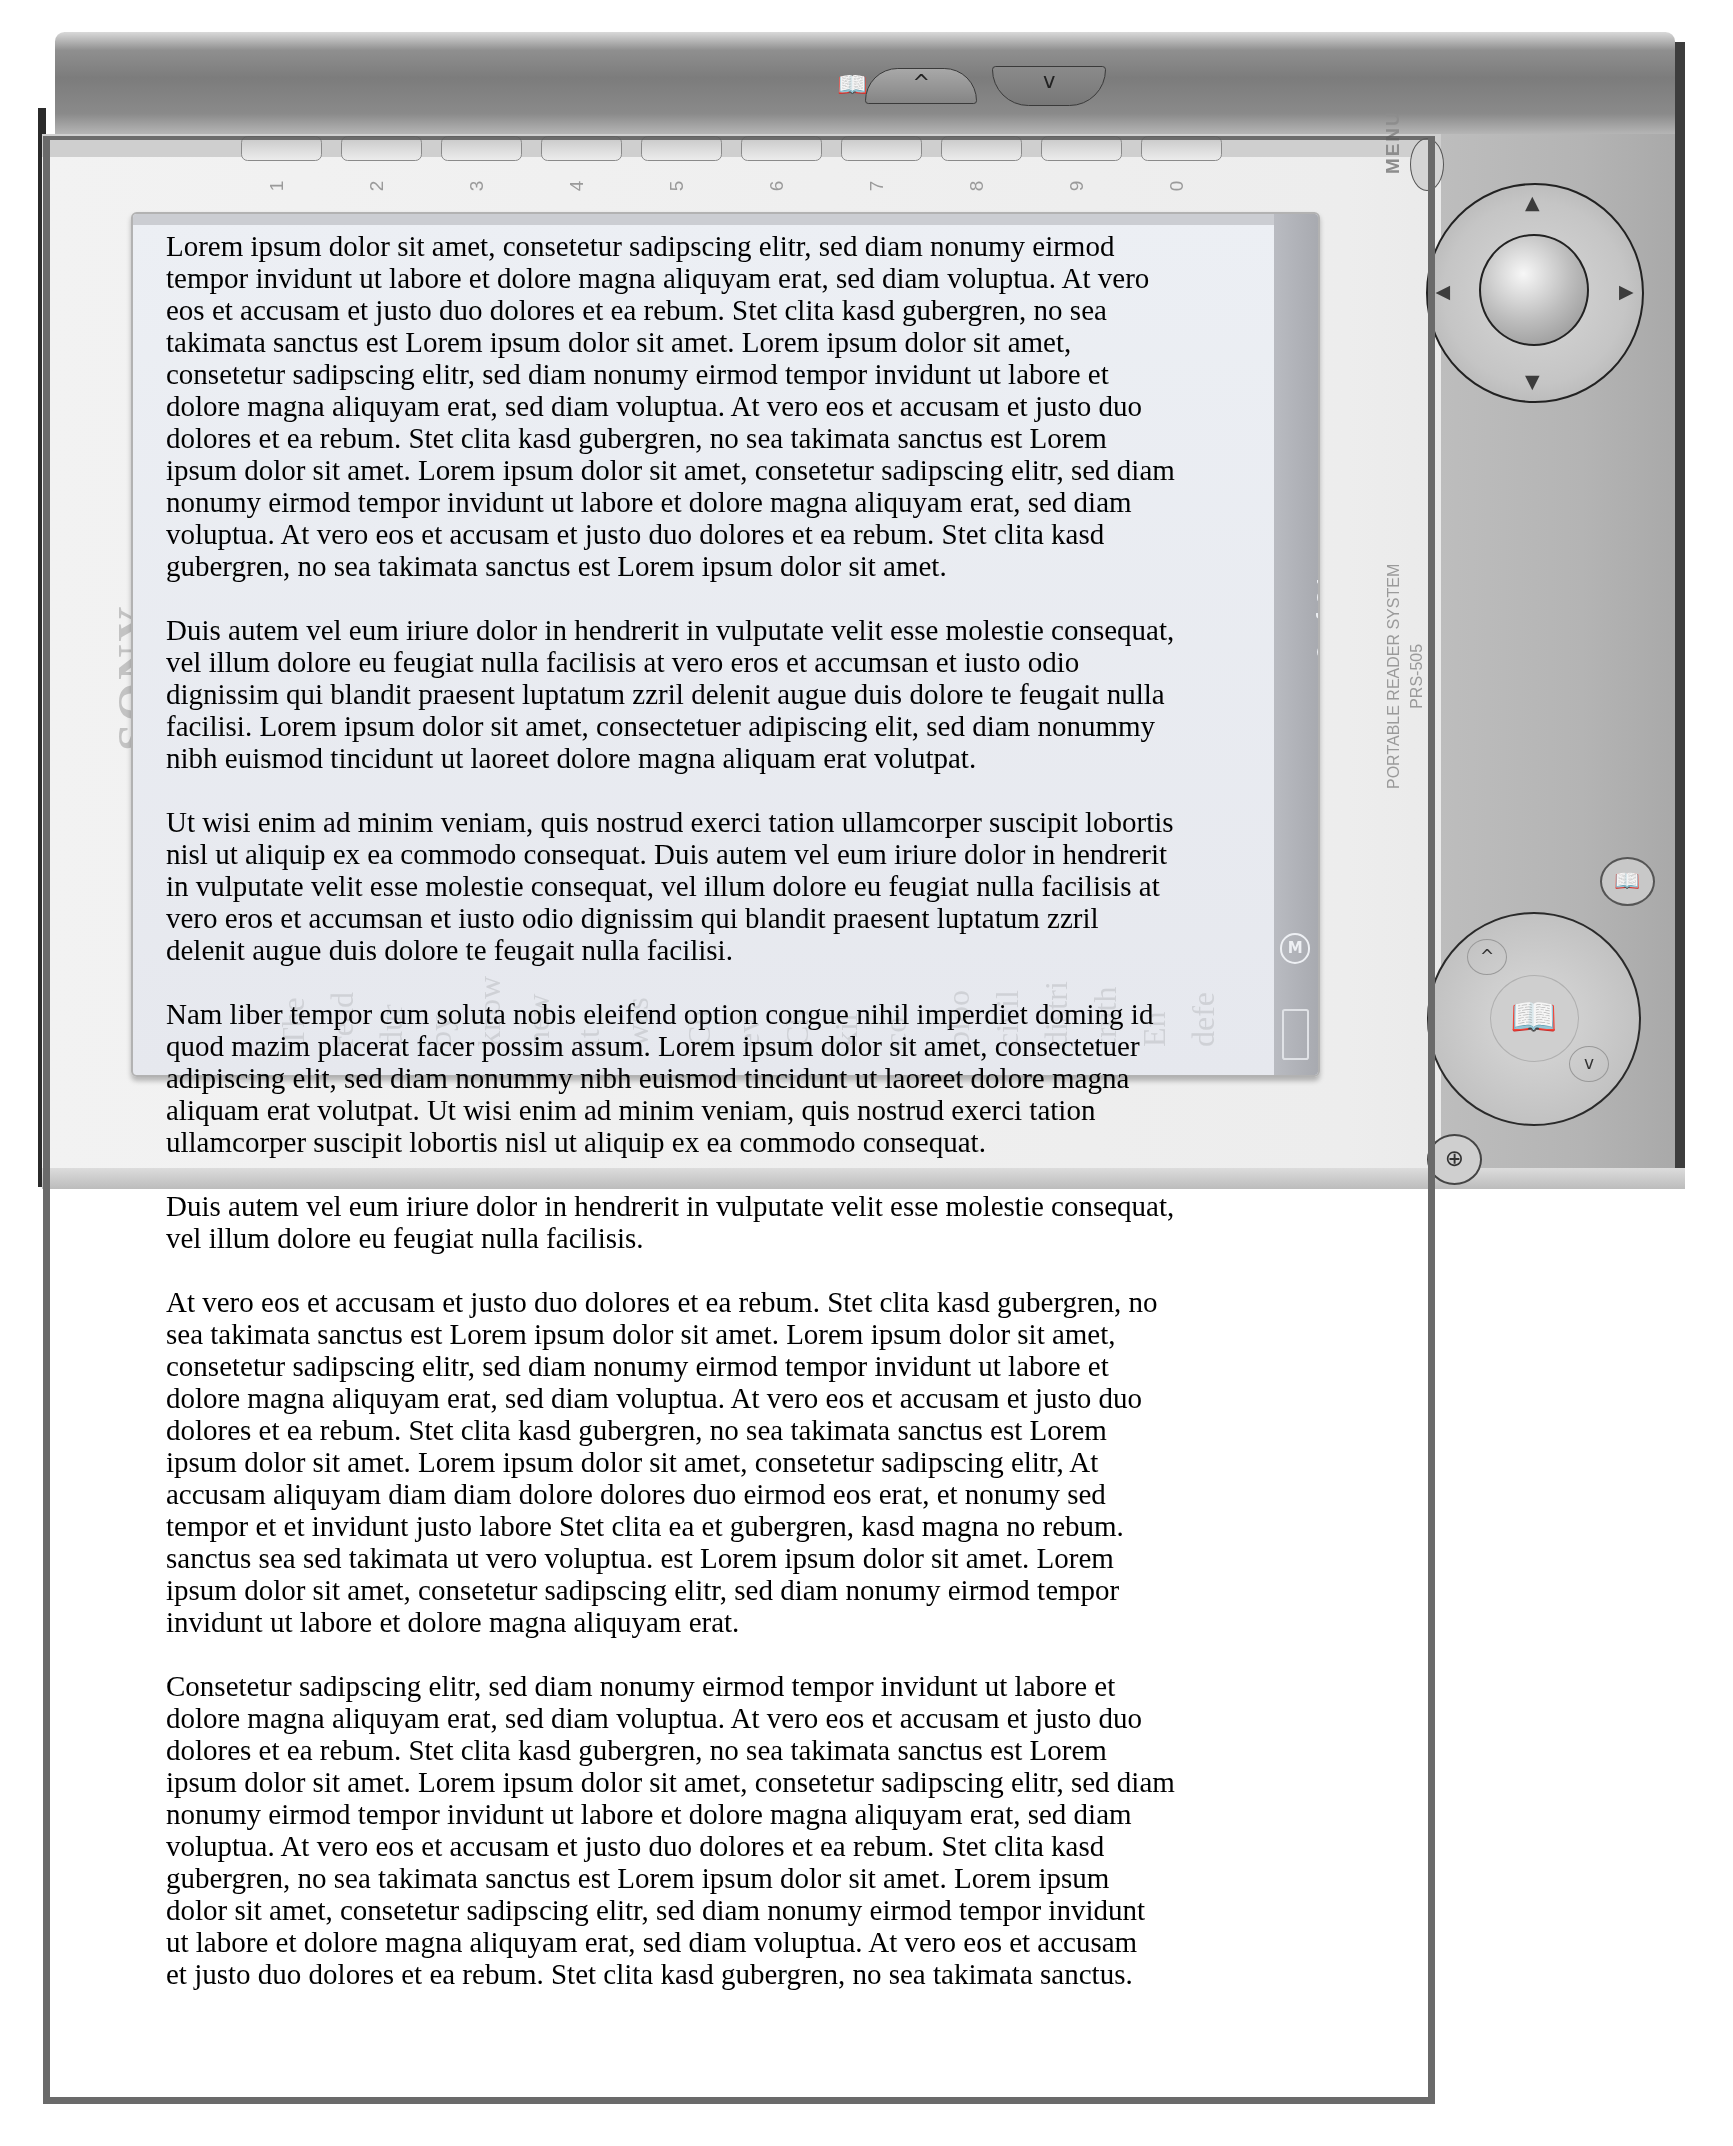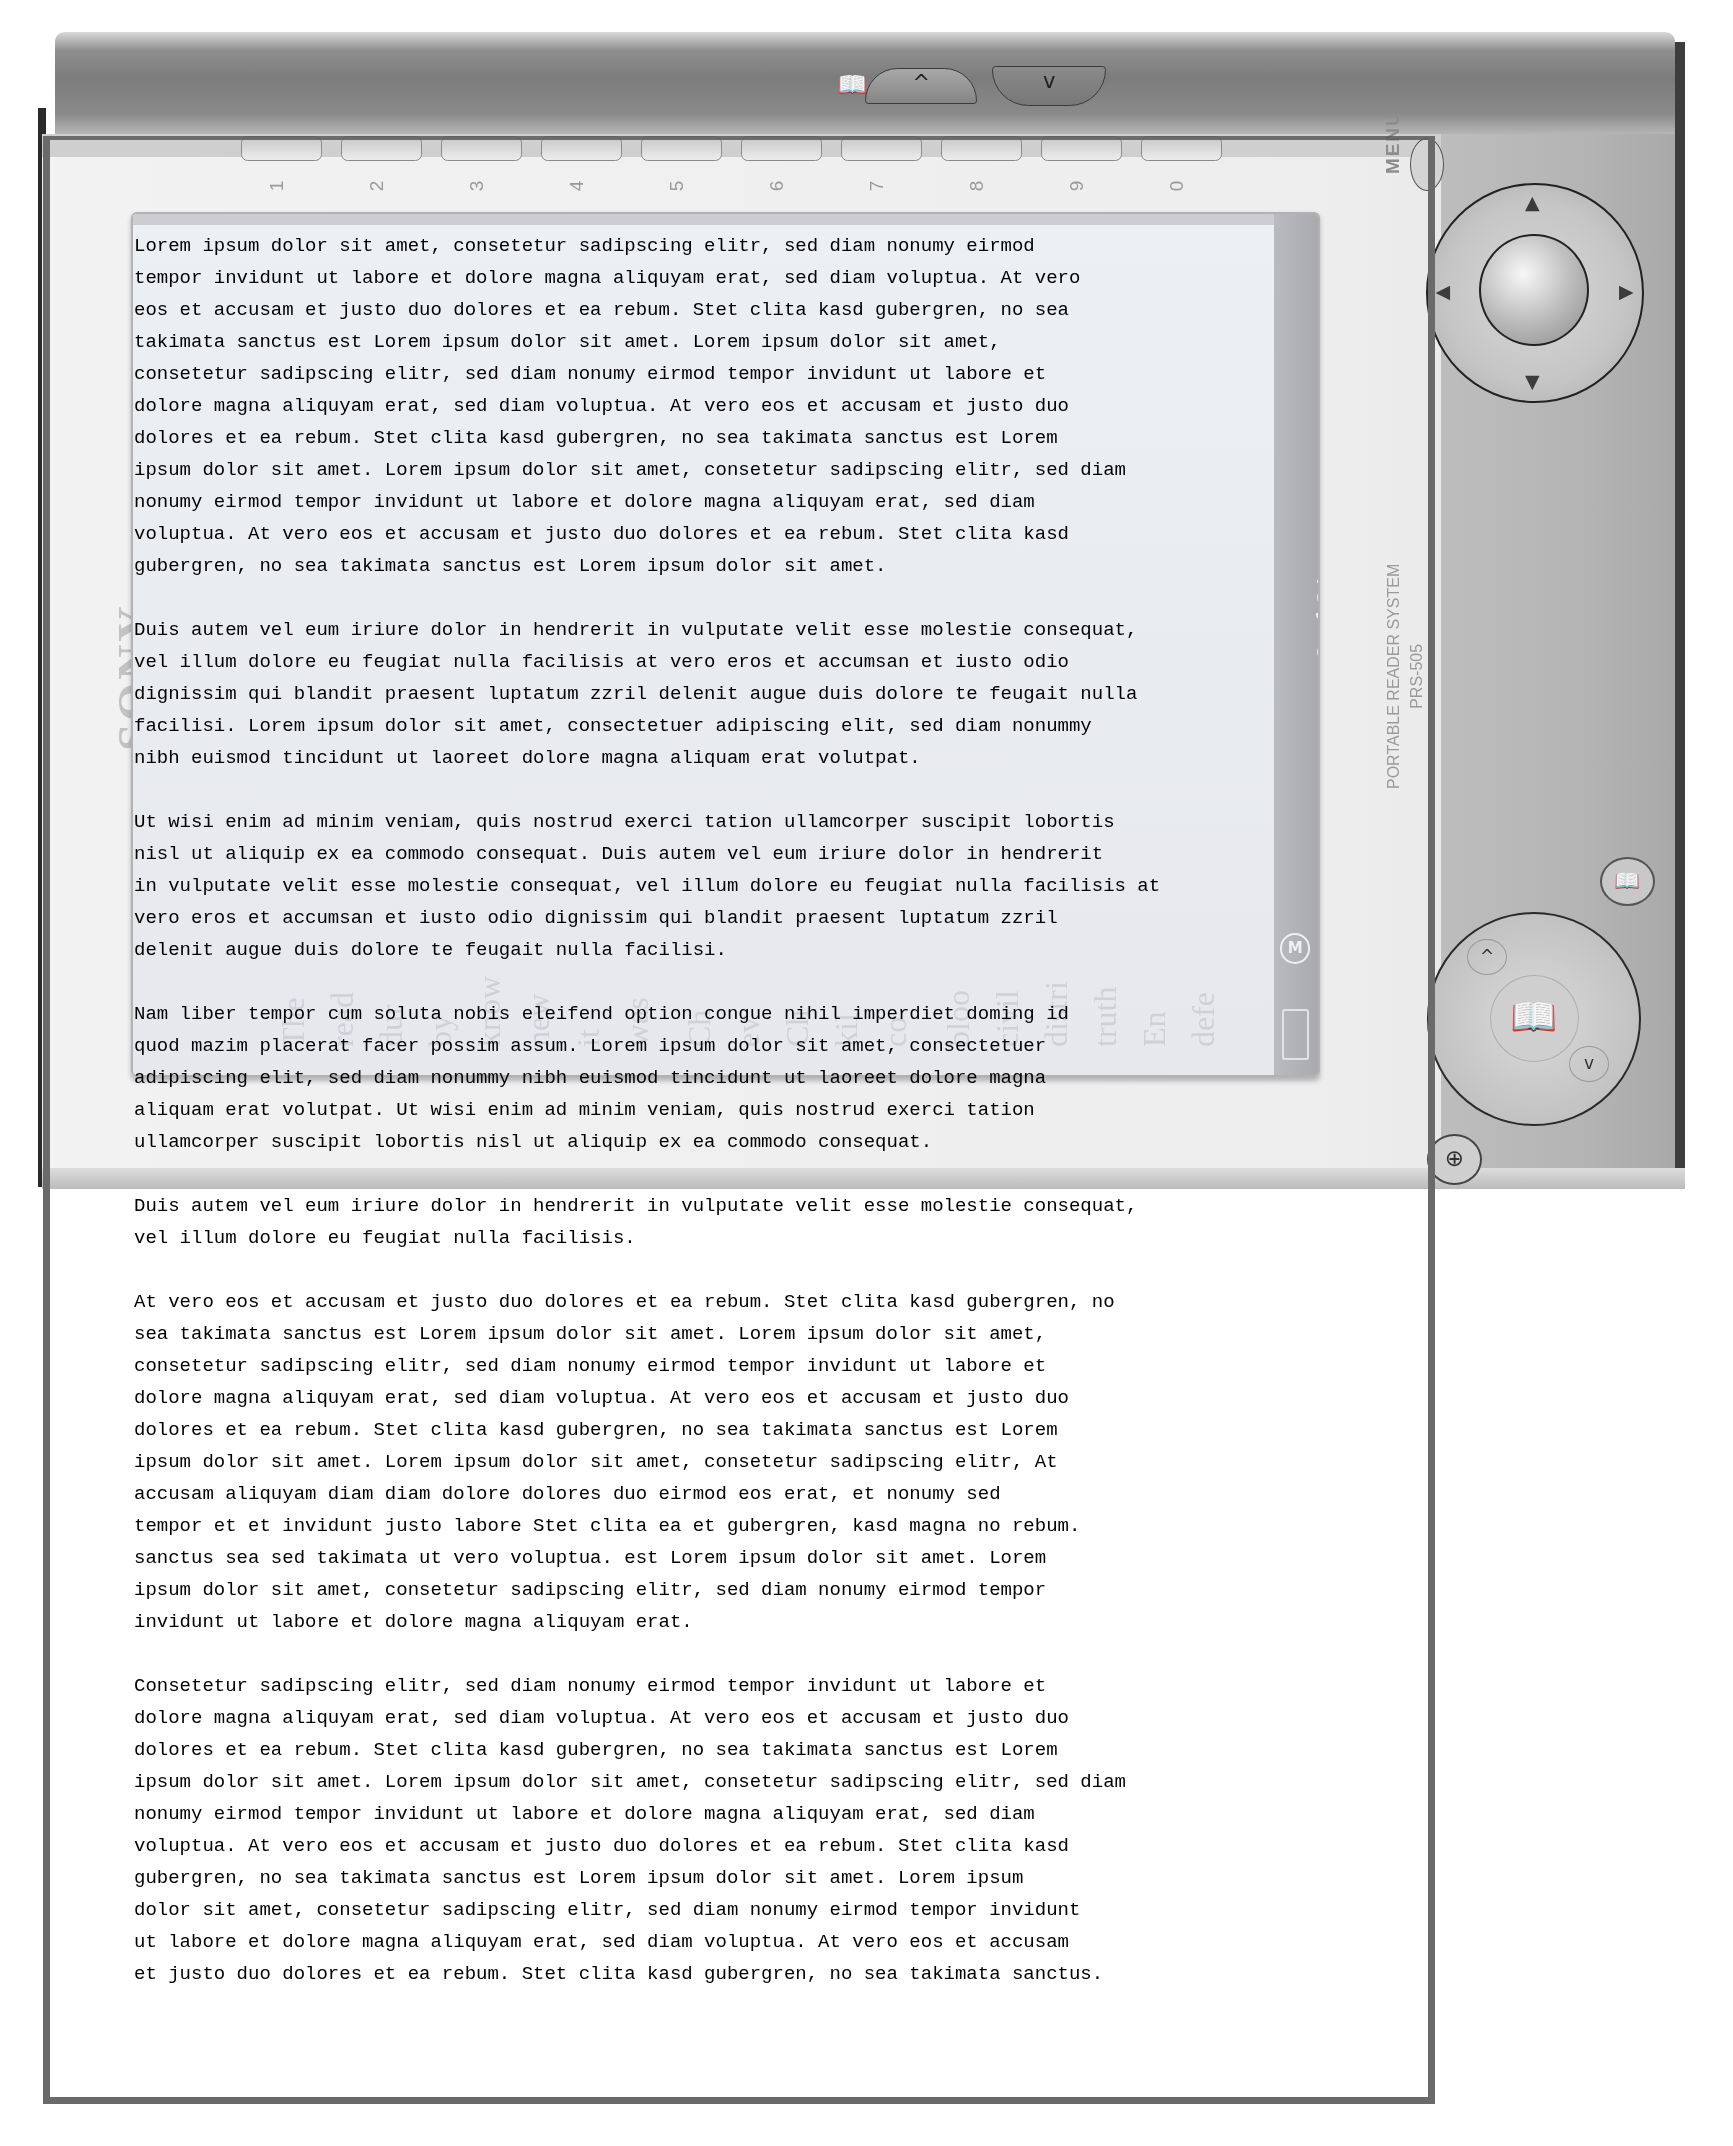--- a/index.html
+++ b/index.html
@@ -72,22 +72,22 @@
   .wheel-down { position:absolute; left:140px; top:132px; width:38px; height:34px; border-radius:50%; border:1.9px solid #999; text-align:center; line-height:32px; color:#333; font-size:17px; }
   .zoom-btn { position:absolute; left:1385px; top:1102px; width:51px; height:47px; border-radius:50%; border:2.8px solid #444;
     background:#cfcfcf; text-align:center; line-height:44px; font-size:23px; color:#333; }
 
   
   .sheet { position:absolute; left:43px; top:137px; width:1392px; height:1967px;
     border:7.6px solid #6a6a6a; border-top:none; box-sizing:border-box; }
   .sheet-top-line { position:absolute; left:43px; top:136px; width:1392px; height:3.8px; background:#5a5a5a; opacity:.85; }
   .sheet-fill { position:absolute; left:43px; top:1189px; width:1392px; height:916px; background:#ffffff; }
 
-  .content { position:absolute; left:134px; top:230px; width:1230px; color:#000; font-size:19px; line-height:32px;
-    font-family:Liberation Mono, monospace; }
+  .content { position:absolute; left:166px; top:230px; width:1230px; color:#000; font-size:29px; line-height:32px;
+    font-family:Liberation Serif, serif; }
   .para { margin:0 0 32px 0; white-space:pre-line; }
 </style>
 </head>
 <body>
 
 <div class="device">
   <div class="device-left-edge"></div>
   <div class="device-top-bar">
     <span class="book-icon-top">📖</span>
     <div class="page-up-btn">

